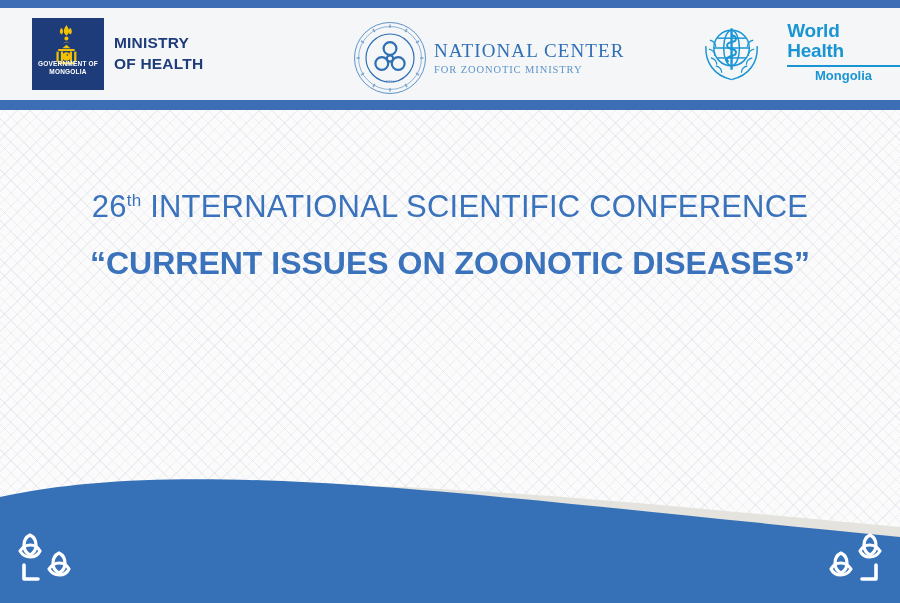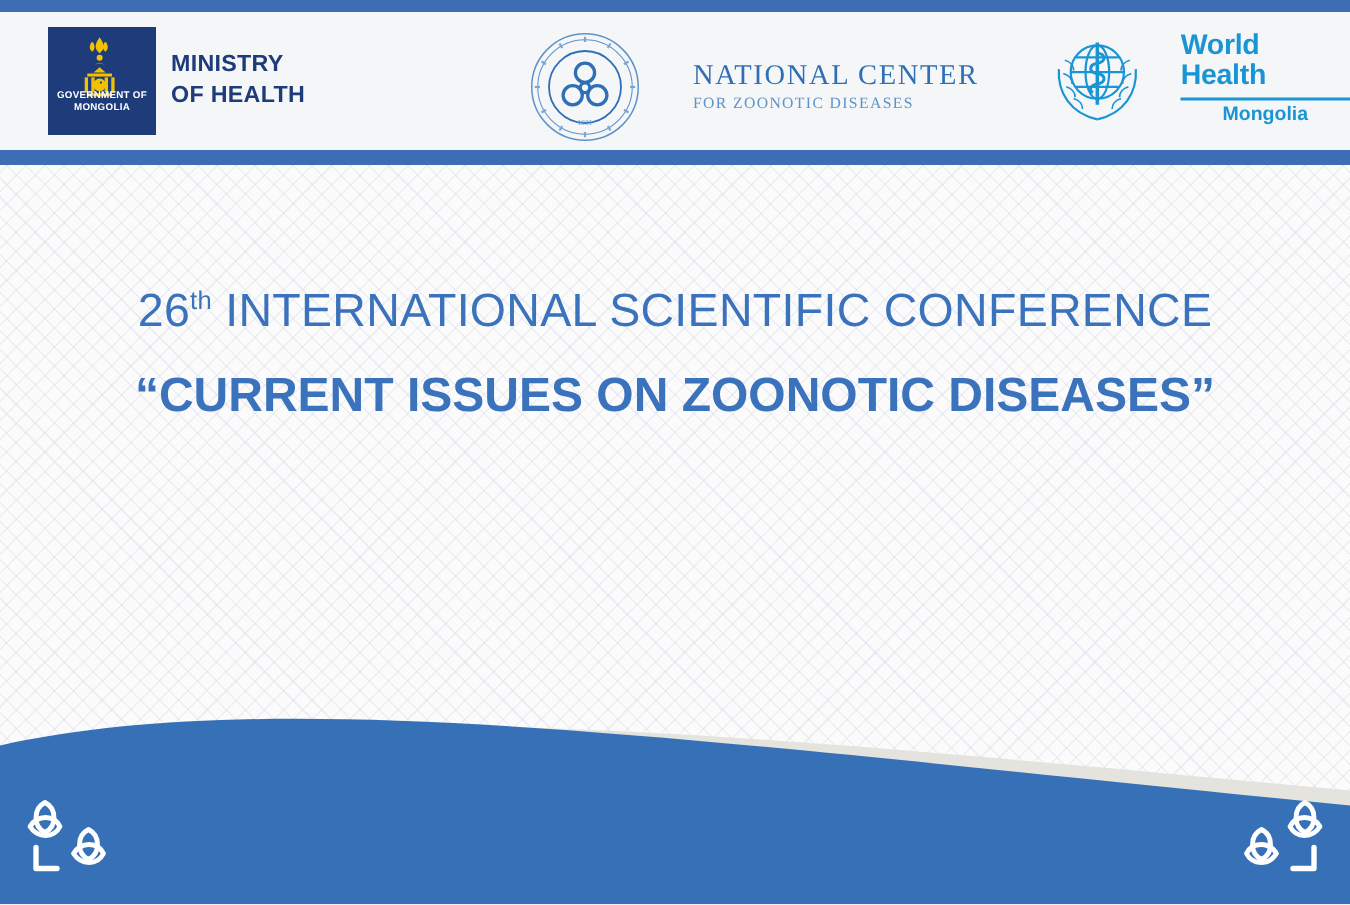--- a/index.html
+++ b/index.html
@@ -87,21 +87,20 @@
 
   .logo-nczd {
     position: absolute;
     left: 352px; top: 20px;
     display: flex;
     align-items: center;
     gap: 6px;
   }
   .nczd-text {
     line-height: 1.1;
-    margin-left: 28px;
   }
   .nczd-line1 {
     color: #2f6fb5;
     font-family: "Liberation Serif", serif;
     font-size: 19px;
     letter-spacing: 1.1px;
     display: block;
   }
   .nczd-line2 {
     color: #5e93c9;
@@ -288,21 +287,21 @@
       <g fill="none" stroke="#2f6fb5" stroke-width="2.2">
         <circle cx="38" cy="28.5" r="6.4"></circle>
         <circle cx="29.8" cy="43.5" r="6.4"></circle>
         <circle cx="46.2" cy="43.5" r="6.4"></circle>
         <circle cx="38" cy="38.5" r="3.2"></circle>
       </g>
       <text x="38" y="63" font-family="Liberation Serif, serif" font-size="5" fill="#5e93c9" text-anchor="middle">1931</text>
     </svg>
     <div class="nczd-text">
       <span class="nczd-line1">NATIONAL CENTER</span>
-      <span class="nczd-line2">FOR ZOONOTIC DISEASES</span>
+      <span class="nczd-line2">FOR ZOONOTIC MINISTRY</span>
     </div>
   </div>
 
   <div class="logo-who">
     <svg width="64" height="64" viewBox="0 0 64 64" xmlns="http://www.w3.org/2000/svg" aria-hidden="true">
       <g stroke="#1a95d4" fill="none" stroke-width="1.5">
 
         <path d="M32 60 C14 56 5 42 6 26"></path>
         <path d="M32 60 C50 56 59 42 58 26"></path>
         <path d="M10 20 c4 1 6 4 6 7" stroke-width="1.2"></path>

